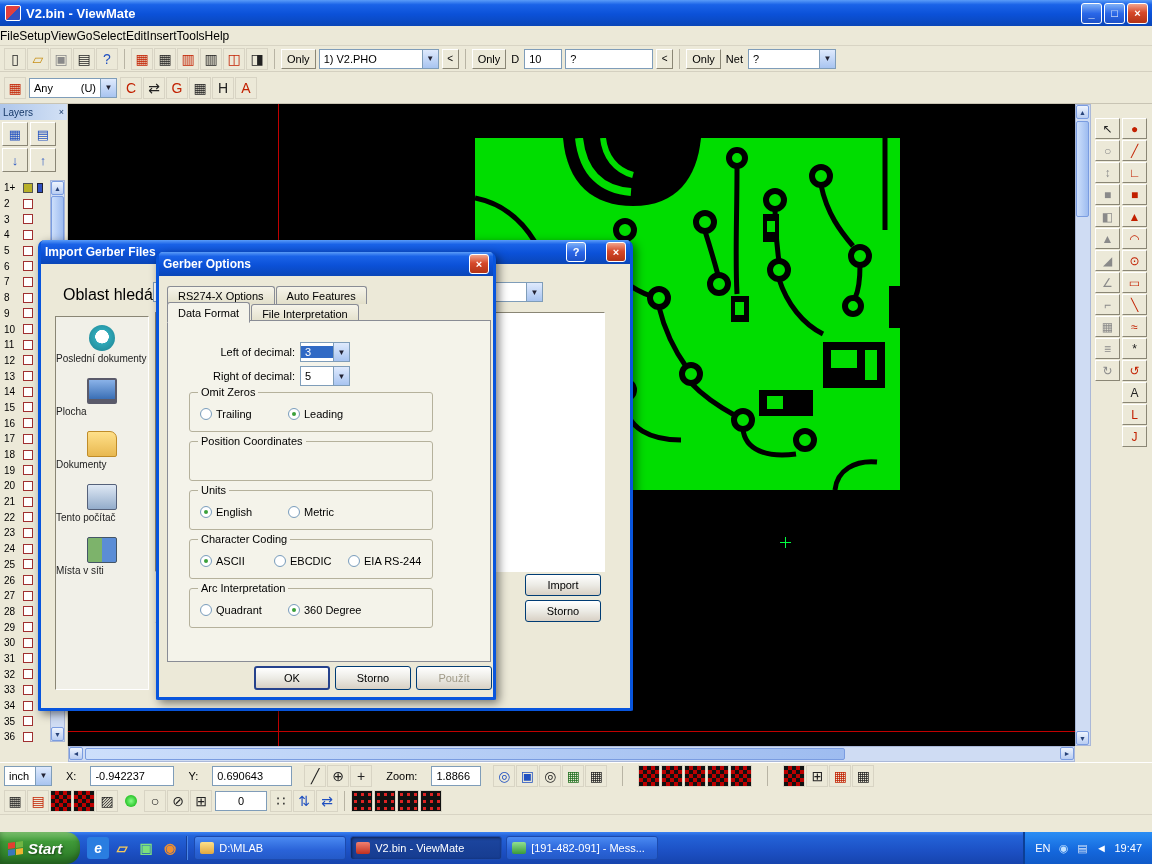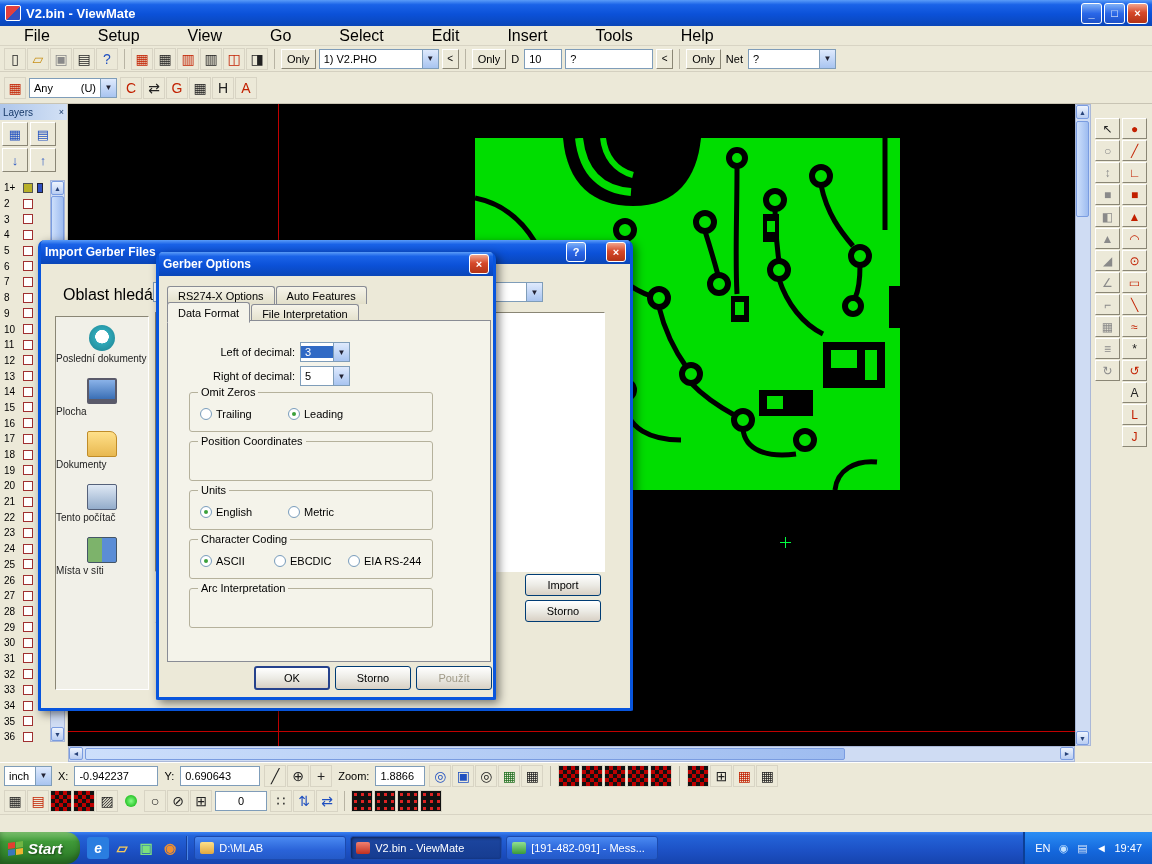--- a/index.html
+++ b/index.html
@@ -12,21 +12,21 @@
  background:linear-gradient(180deg,#5a9cf8 0%,#1a63e8 18%,#0b51d8 55%,#0a46b8 100%);
  display:flex;align-items:center;color:#fff;font-weight:bold;font-size:13px;padding-left:5px;gap:5px}
 .appicon{width:16px;height:16px;background:linear-gradient(135deg,#e04040 50%,#3050c0 50%);border:1px solid #fff;border-radius:2px}
 #titlebar .winbtns{margin-left:auto;display:flex;gap:2px;padding-right:4px}
 .xbtn{width:21px;height:21px;border:1px solid #fff;border-radius:3px;display:flex;align-items:center;justify-content:center;
  font-size:11px;font-weight:bold;color:#fff;background:linear-gradient(#7fb1f7,#2a67e8 50%,#1c51c8)}
 .xbtn.close{background:linear-gradient(#f2a48c,#d6492a 45%,#b33316)}
 
 
 #menubar{position:absolute;left:0;top:26px;width:1152px;height:20px;background:#ece9d8;border-bottom:1px solid #d8d4c4;display:flex;align-items:center}
-.menu-item{padding:2px 24px;font-size:16px}
+.menu-item{padding:2px 0;font-size:12px}
 .toolbar{position:absolute;left:0;width:1152px;background:#ece9d8;display:flex;align-items:center;gap:3px;padding:0 4px;border-bottom:1px solid #d4d0c0}
 #toolbar1{top:46px;height:26px}
 #toolbar2{top:72px;height:32px;border-bottom:1px solid #c8c4b4}
 .iconrow{display:inline-flex;align-items:center;gap:1px}
 .tbtn{width:22px;height:22px;display:inline-flex;align-items:center;justify-content:center;font-size:14px;
  border:1px solid #d8d4c4;background:#ece9d8;color:#333}
 .tbtn.red{color:#c22000}.tbtn.dark{color:#222}.tbtn.gray{color:#8a8a8a}.tbtn.blue{color:#2050c0}
 .tbtn.green{color:#207020}.tbtn.gold{color:#c89018}
 .tbtn.checker{background-image:linear-gradient(45deg,#b00 25%,transparent 25%,transparent 75%,#b00 75%),
  linear-gradient(45deg,#b00 25%,#111 25%,#111 75%,#b00 75%);background-size:8px 8px;background-position:0 0,4px 4px;color:transparent}
@@ -78,21 +78,21 @@
 
 
 #rightTools{position:absolute;left:1091px;top:104px;width:61px;height:642px;background:#ece9d8;padding-top:12px}
 #rtCol1{position:absolute;left:4px;top:14px;display:flex;flex-direction:column;gap:1px}
 #rtCol2{position:absolute;left:31px;top:14px;display:flex;flex-direction:column;gap:1px}
 .rtb{width:25px;height:21px;border:1px solid;border-color:#fff #8a8675 #8a8675 #fff;background:#ece9d8;
  display:flex;align-items:center;justify-content:center;font-size:12px}
 .rtb.red{color:#c22000}.rtb.dark{color:#222}.rtb.gray{color:#8a8a8a}
 
 
-#status1{position:absolute;left:0;top:762px;width:1152px;height:26px;background:#ece9d8;display:flex;align-items:center;gap:4px;padding:0 4px;border-top:1px solid #fff}
+#status1{position:absolute;left:0;top:762px;width:1152px;height:26px;background:#ece9d8;display:flex;align-items:center;gap:12px;padding:0 4px;border-top:1px solid #fff}
 #status2{position:absolute;left:0;top:788px;width:1152px;height:26px;background:#ece9d8;display:flex;align-items:center;gap:3px;padding:0 4px}
 #filler{position:absolute;left:0;top:814px;width:1152px;height:18px;background:#ece9d8;border-top:1px solid #d8d4c4}
 #taskbar{position:absolute;left:0;top:832px;width:1152px;height:32px;
  background:linear-gradient(180deg,#3a81f3 0%,#2463d8 12%,#1c50c4 60%,#1644ae 100%);display:flex;align-items:center}
 #startBtn{height:32px;padding:0 18px 0 8px;border-radius:0 14px 14px 0;display:flex;align-items:center;gap:5px;
  background:linear-gradient(180deg,#7dc26f 0%,#3f9a38 30%,#2e7d29 80%);box-shadow:inset 0 -3px 6px rgba(0,0,0,.3);
  color:#fff;font-weight:bold;font-style:italic;font-size:15px;text-shadow:1px 1px 2px #1a4517}
 .flag{display:grid;grid-template-columns:7px 7px;grid-template-rows:6px 6px;gap:1px;transform:skewY(-8deg)}
 .flag i{display:block}
 .flag .f1{background:#e33e30}.flag .f2{background:#71b543}.flag .f3{background:#3b77bc}.flag .f4{background:#f0b431}
@@ -761,20 +761,30 @@
               <span>EBCDIC</span>
             </label>
             <label class="radio-opt">
               <span class="radio"></span>
               <span>EIA RS-244</span>
             </label>
           </div>
         </div>
         <div class="groupbox" style="top: 336px;">
           <span class="group-label">Arc Interpretation</span>
+          <div class="group-row">
+            <label class="radio-opt">
+              <span class="radio"></span>
+              <span>Quadrant</span>
+            </label>
+            <label class="radio-opt">
+              <span class="radio sel"></span>
+              <span>360 Degree</span>
+            </label>
+          </div>
         </div>
       </div>
     <span class="btn default" style="position:absolute;left:95px;top:414px;width:76px;height:24px">OK</span>
     <span class="btn" style="position:absolute;left:176px;top:414px;width:76px;height:24px">Storno</span>
     <span class="btn disabled" style="position:absolute;left:257px;top:414px;width:76px;height:24px">Použít</span>
   </div>
 
 </div>
 
 </body></html>

